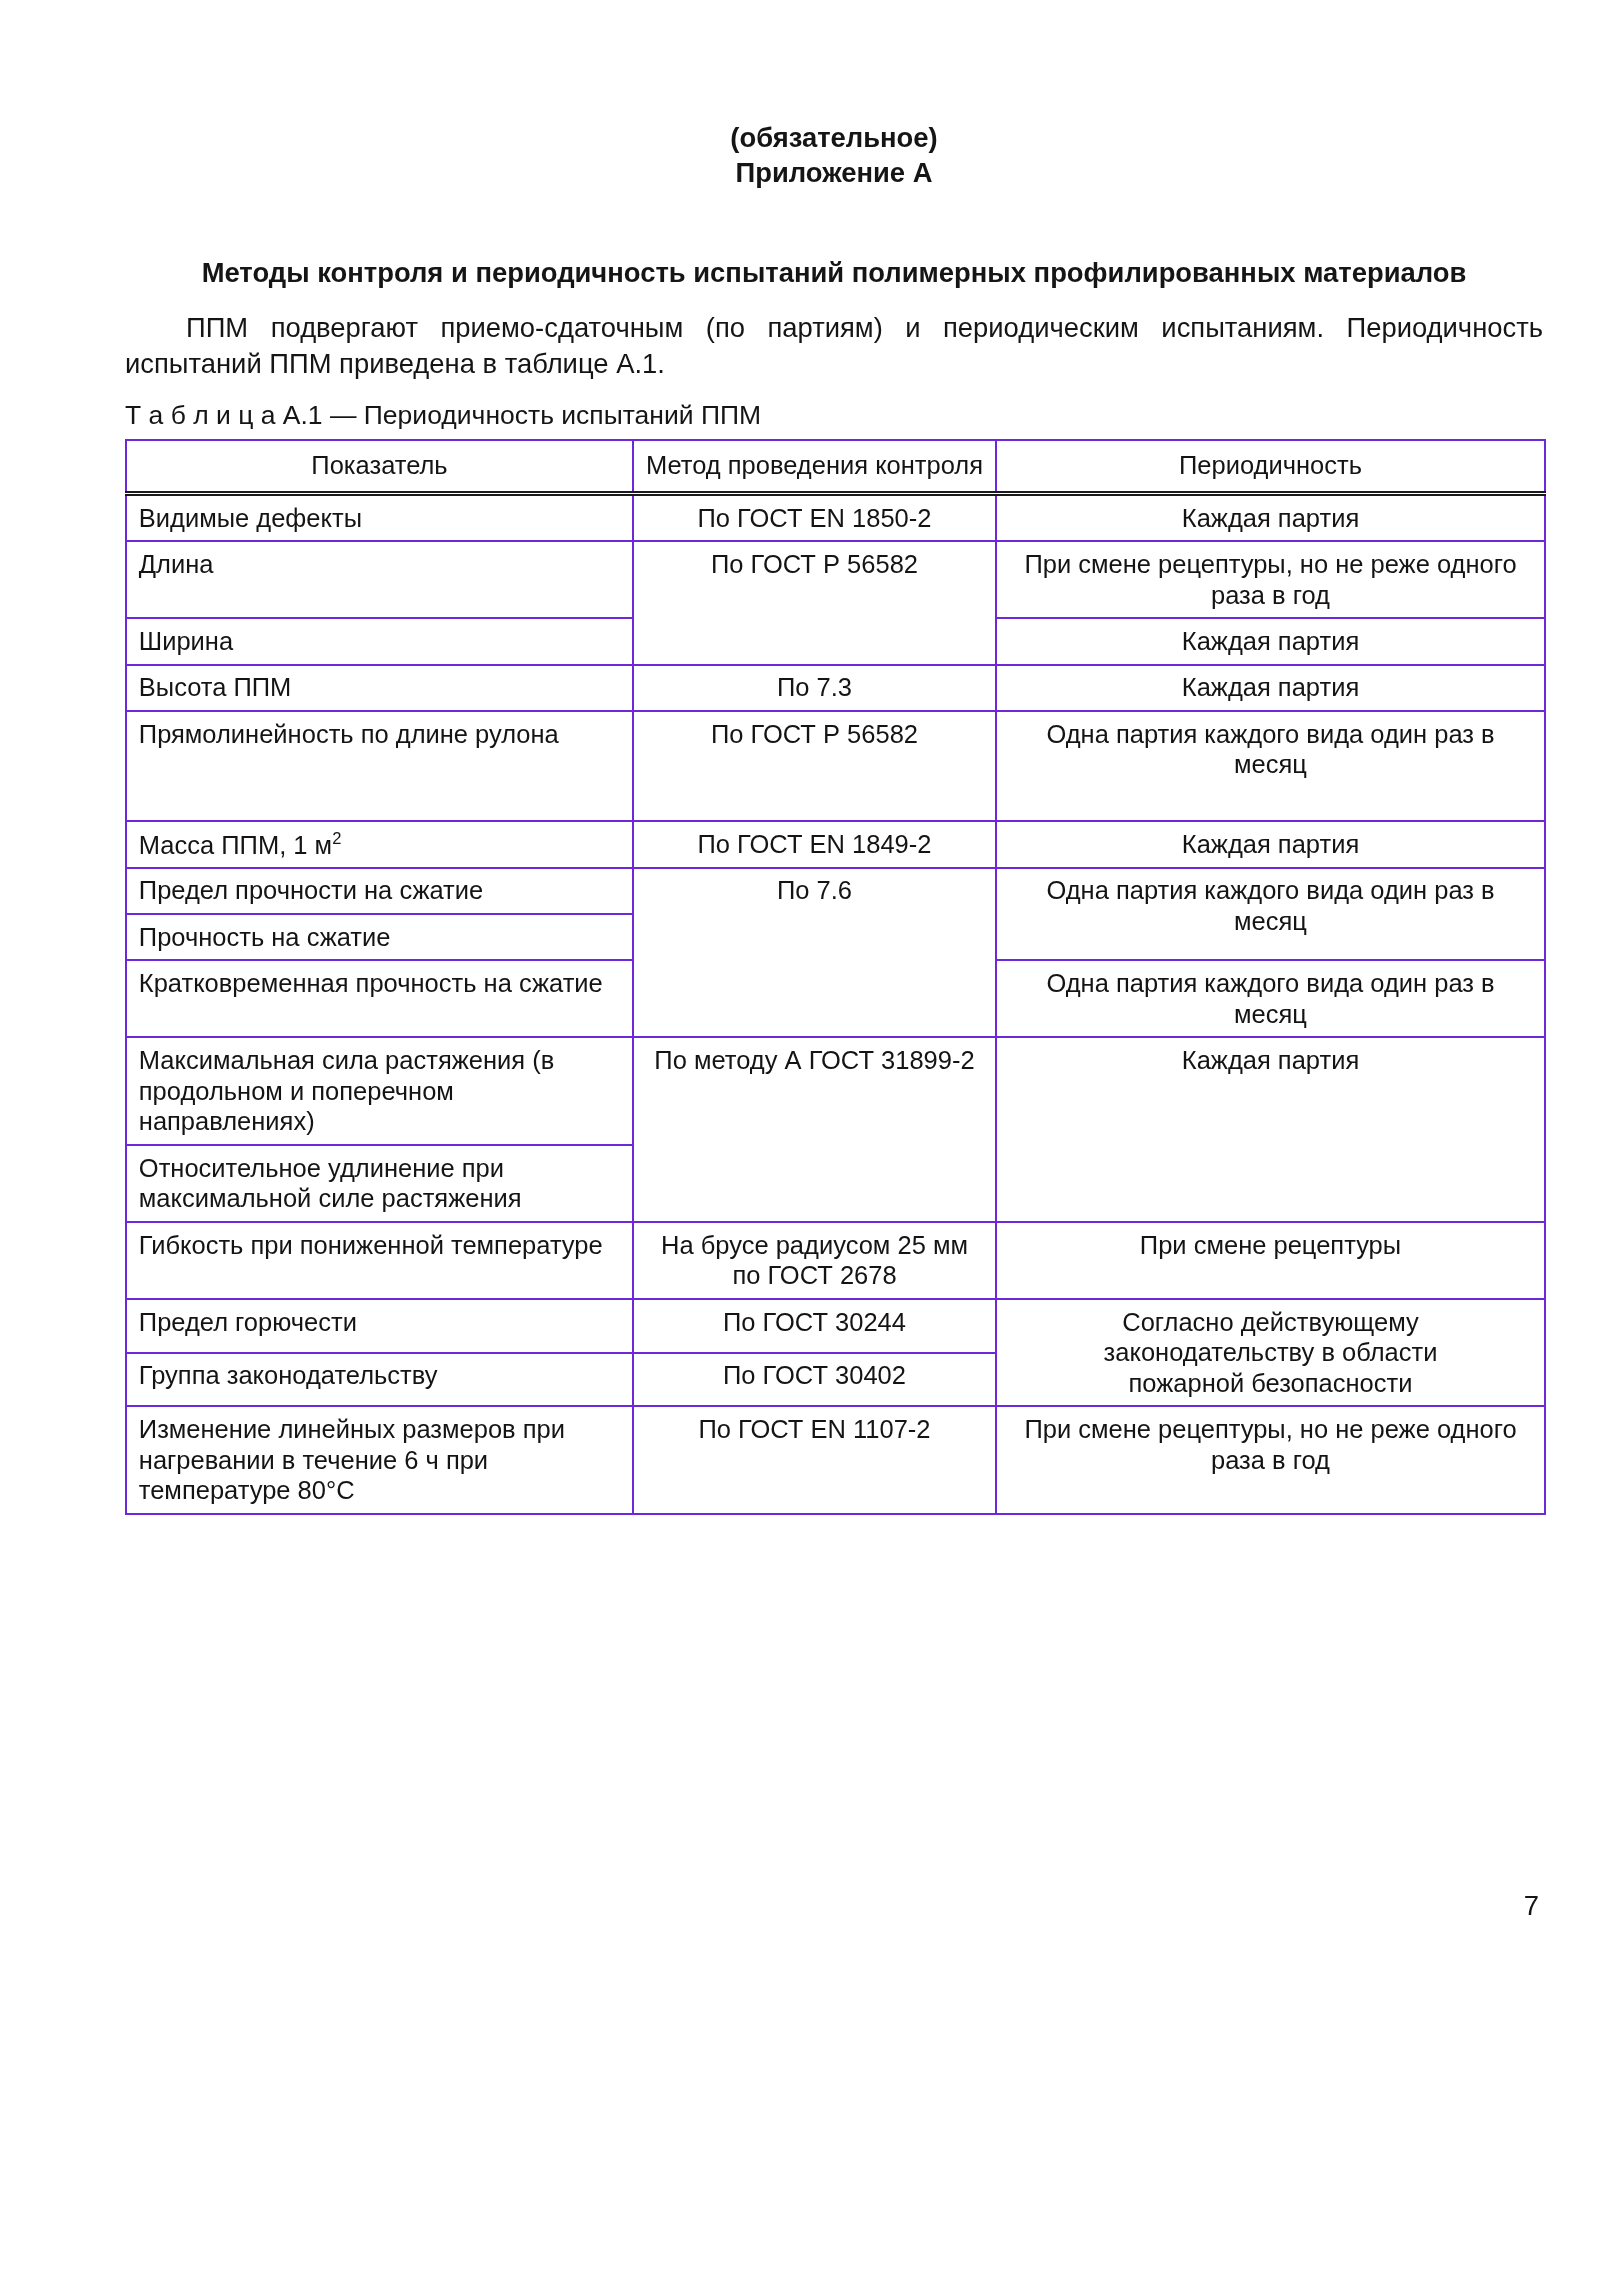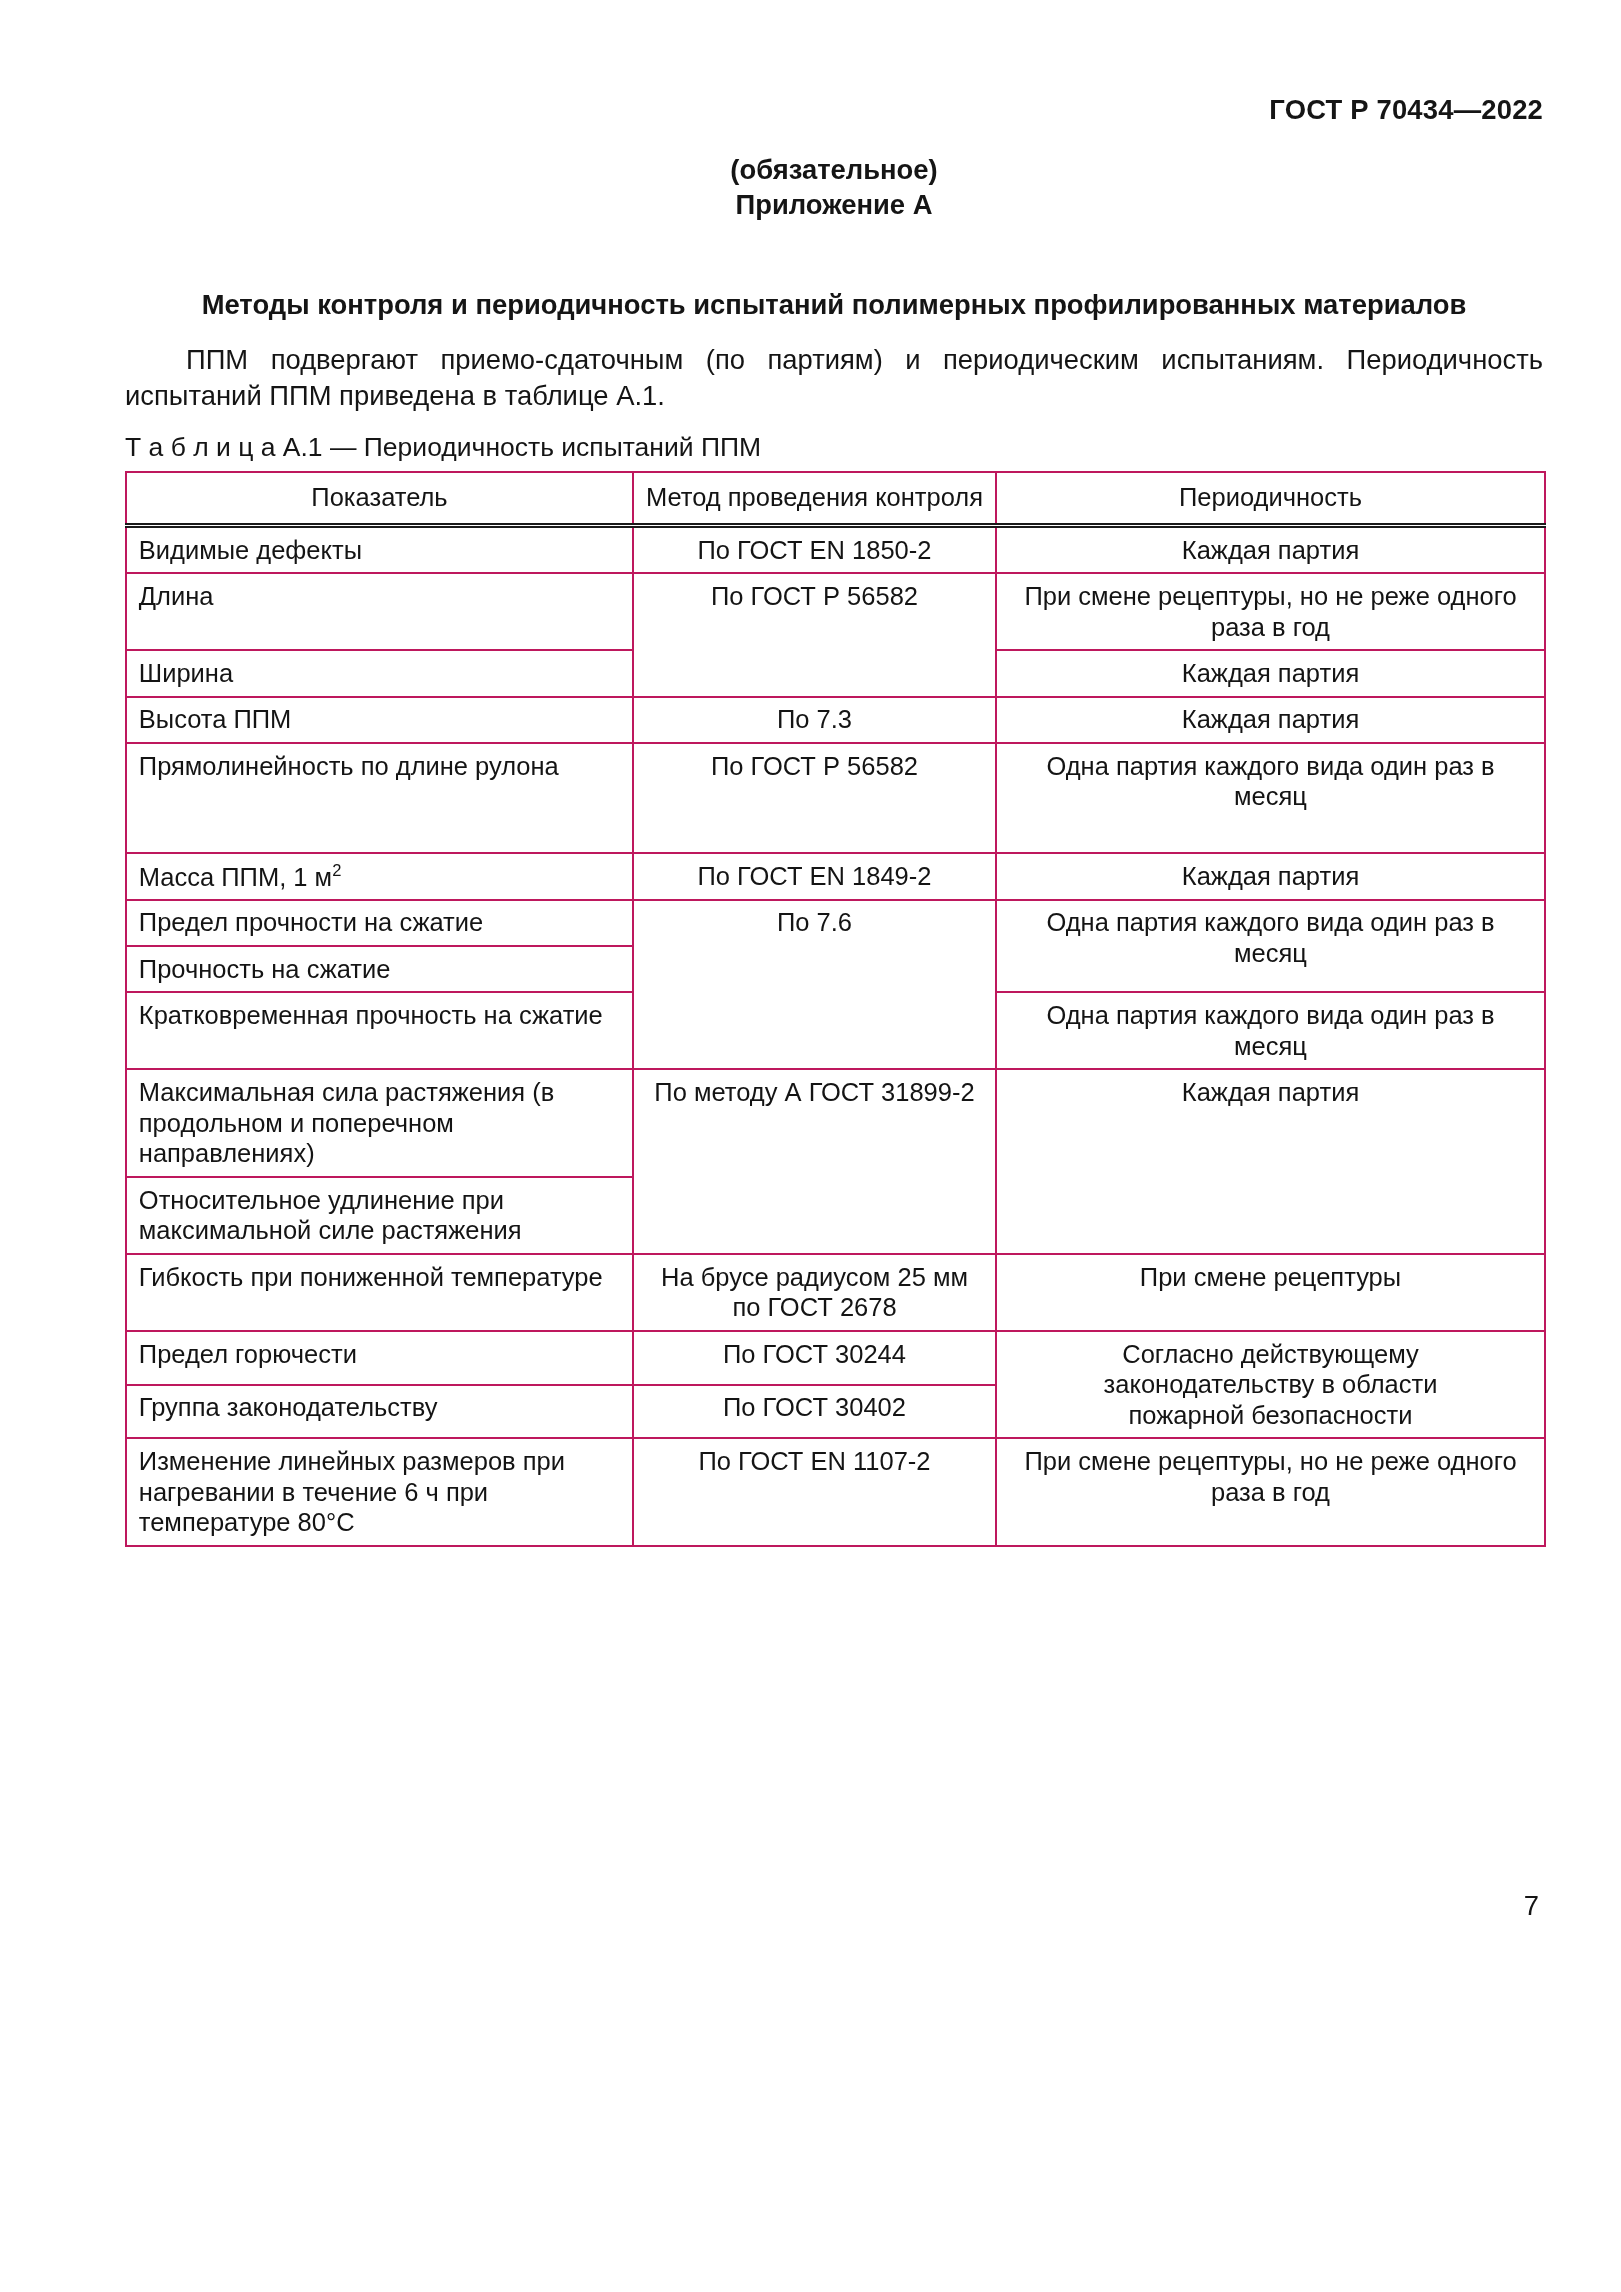--- a/index.html
+++ b/index.html
@@ -55,21 +55,21 @@
     margin: 17.6px 0 7.8px 0;
     font-size: 26.5px;
   }
   table.tbl {
     border-collapse: collapse;
     table-layout: fixed;
     width: 1418px;
     font-size: 25.5px;
   }
   .tbl th, .tbl td {
-    border: 2px solid #be185d;
+    border: 2px solid #6d28d9;
     vertical-align: top;
     line-height: 1.2;
     padding: 6.9px 9.8px;
     font-weight: normal;
     color: #141414;
     overflow: hidden;
   }
   .tbl th {
     text-align: center;
     padding: 9.8px 7.8px;
@@ -93,21 +93,20 @@
     right: 82px;
     font-size: 27.4px;
   }
 </style>
 </head>
 <body>
 
 <div class="page">
   <div class="content">
 
-    <div class="doc-code">ГОСТ Р 70434—2022</div>
 
     <div class="annex">
       <div>(обязательное)</div>
       <div>Приложение А</div>
     </div>
 
     <div class="section-title">Методы контроля и периодичность испытаний полимерных профилированных материалов</div>
 
     <p class="intro">ППМ подвергают приемо-сдаточным (по партиям) и периодическим испытаниям. Периодичность испытаний ППМ приведена в таблице А.1.</p>
 

